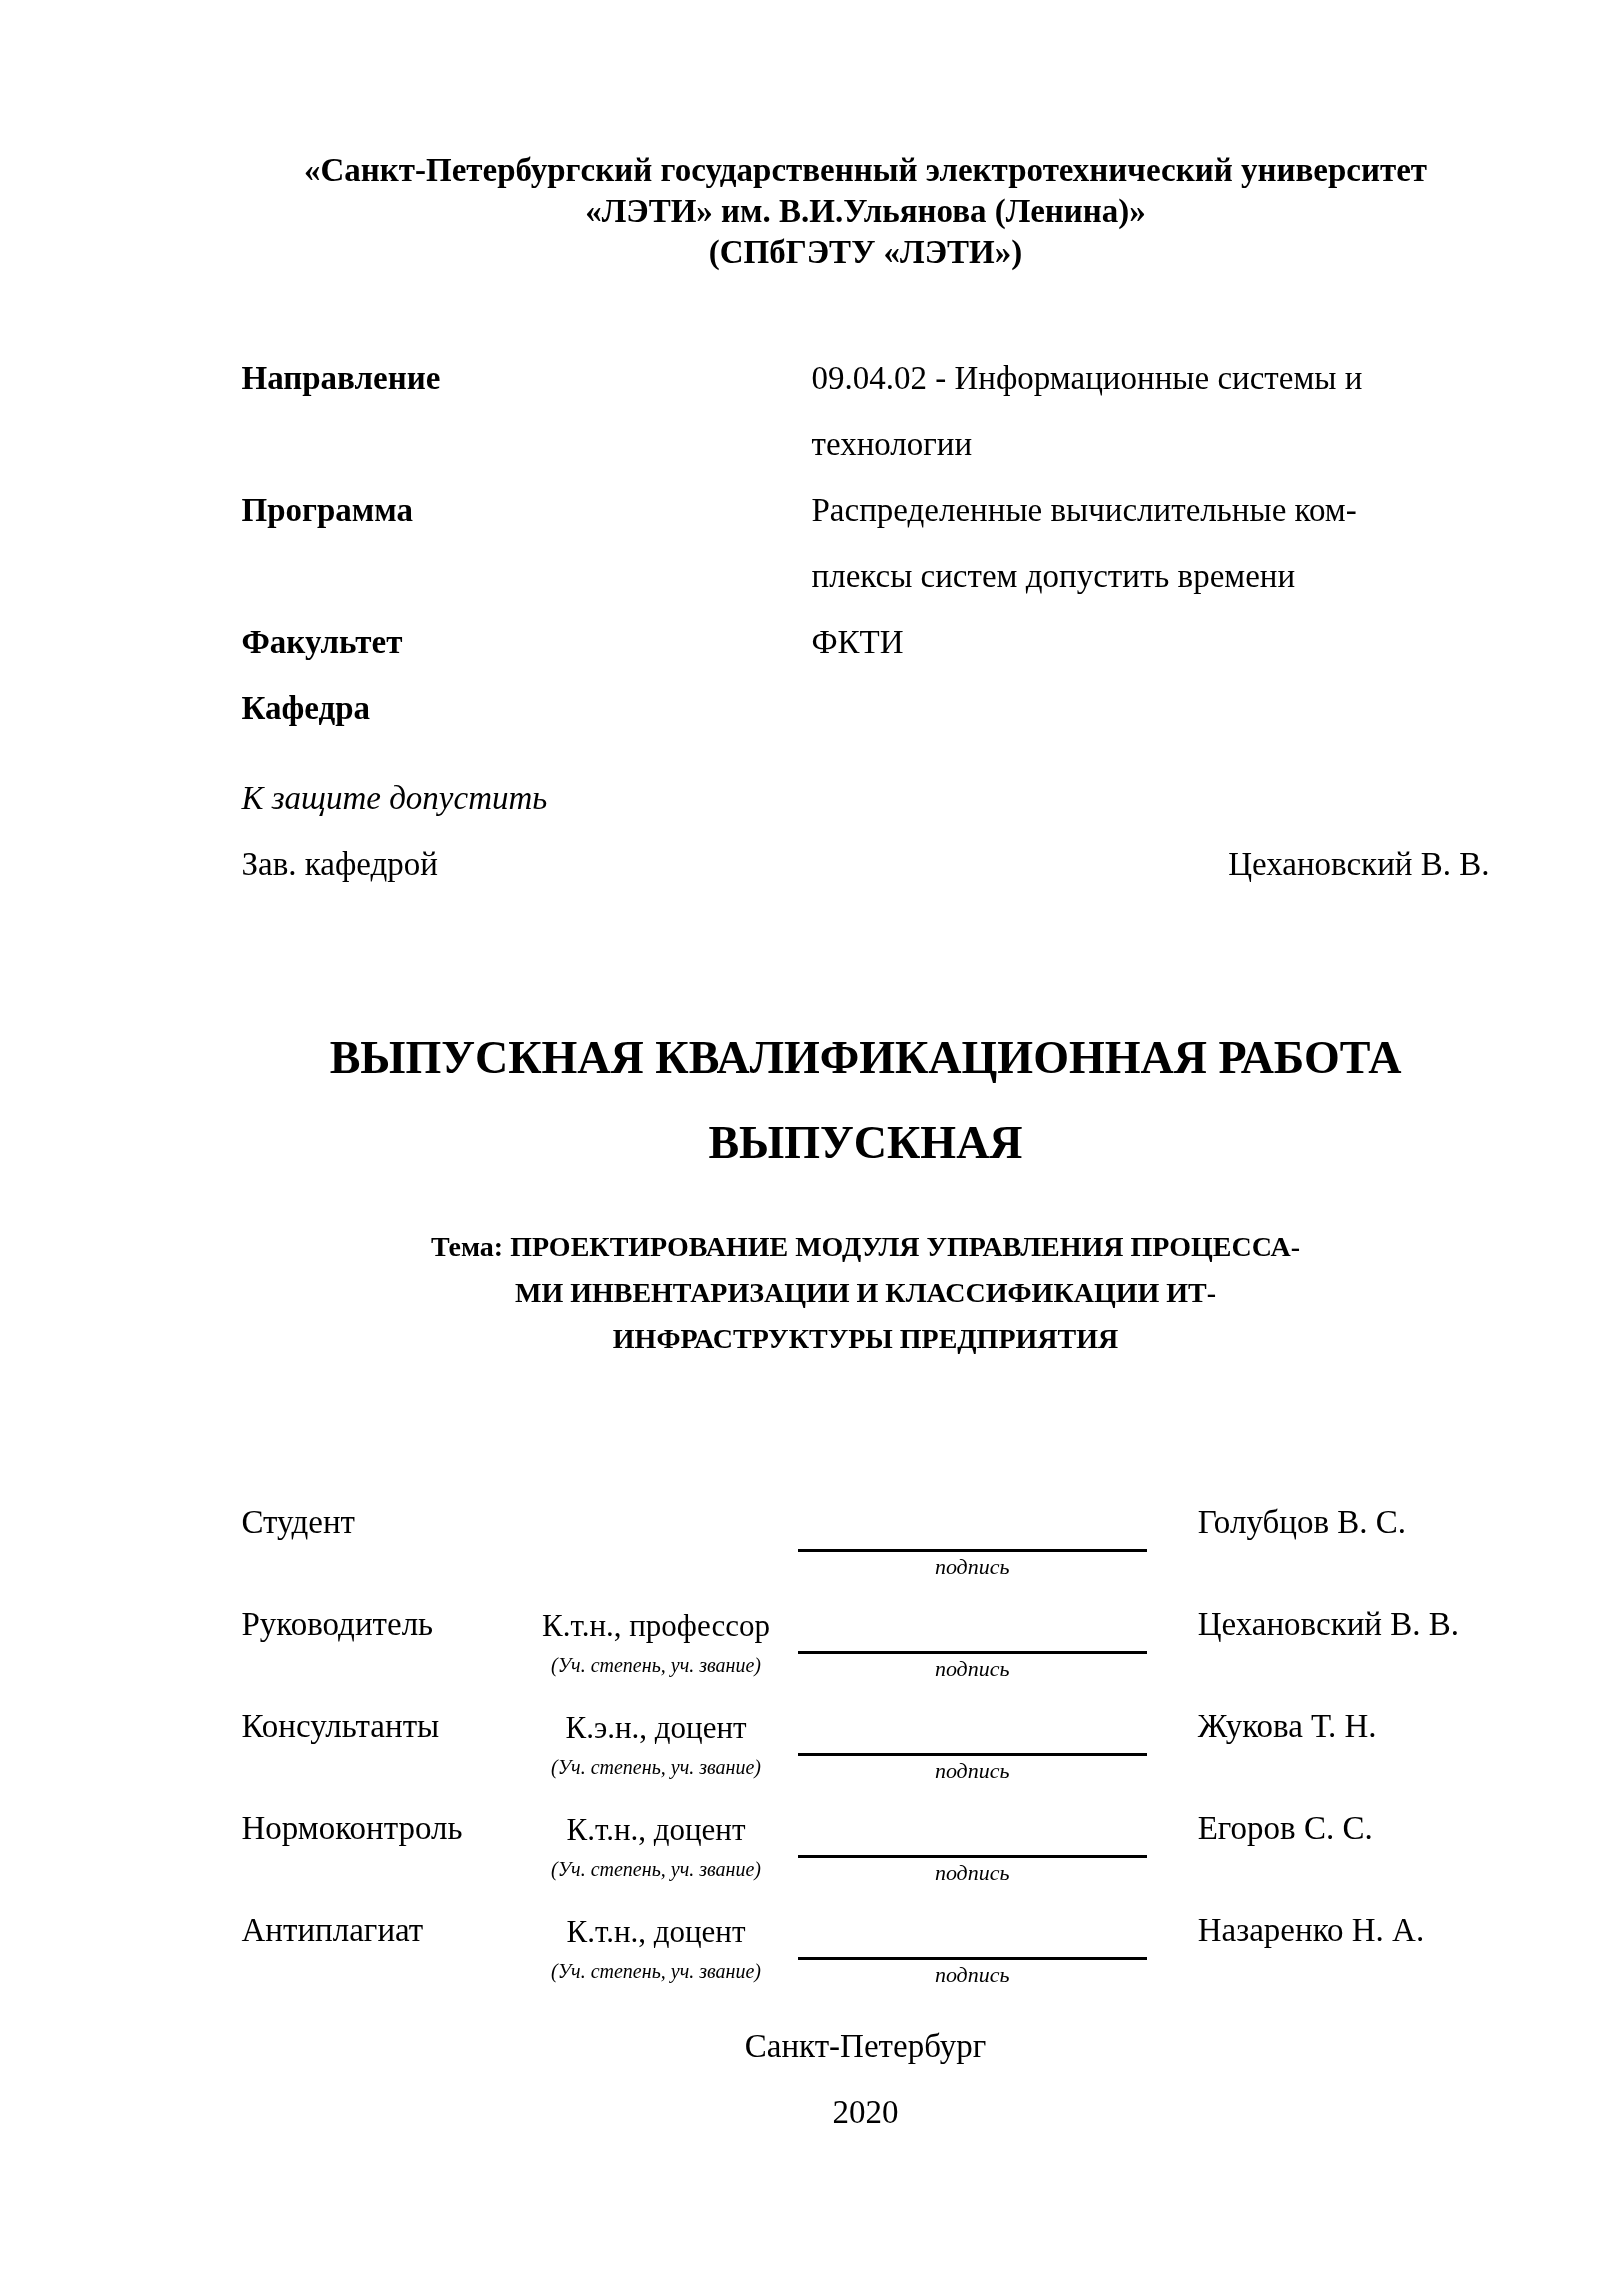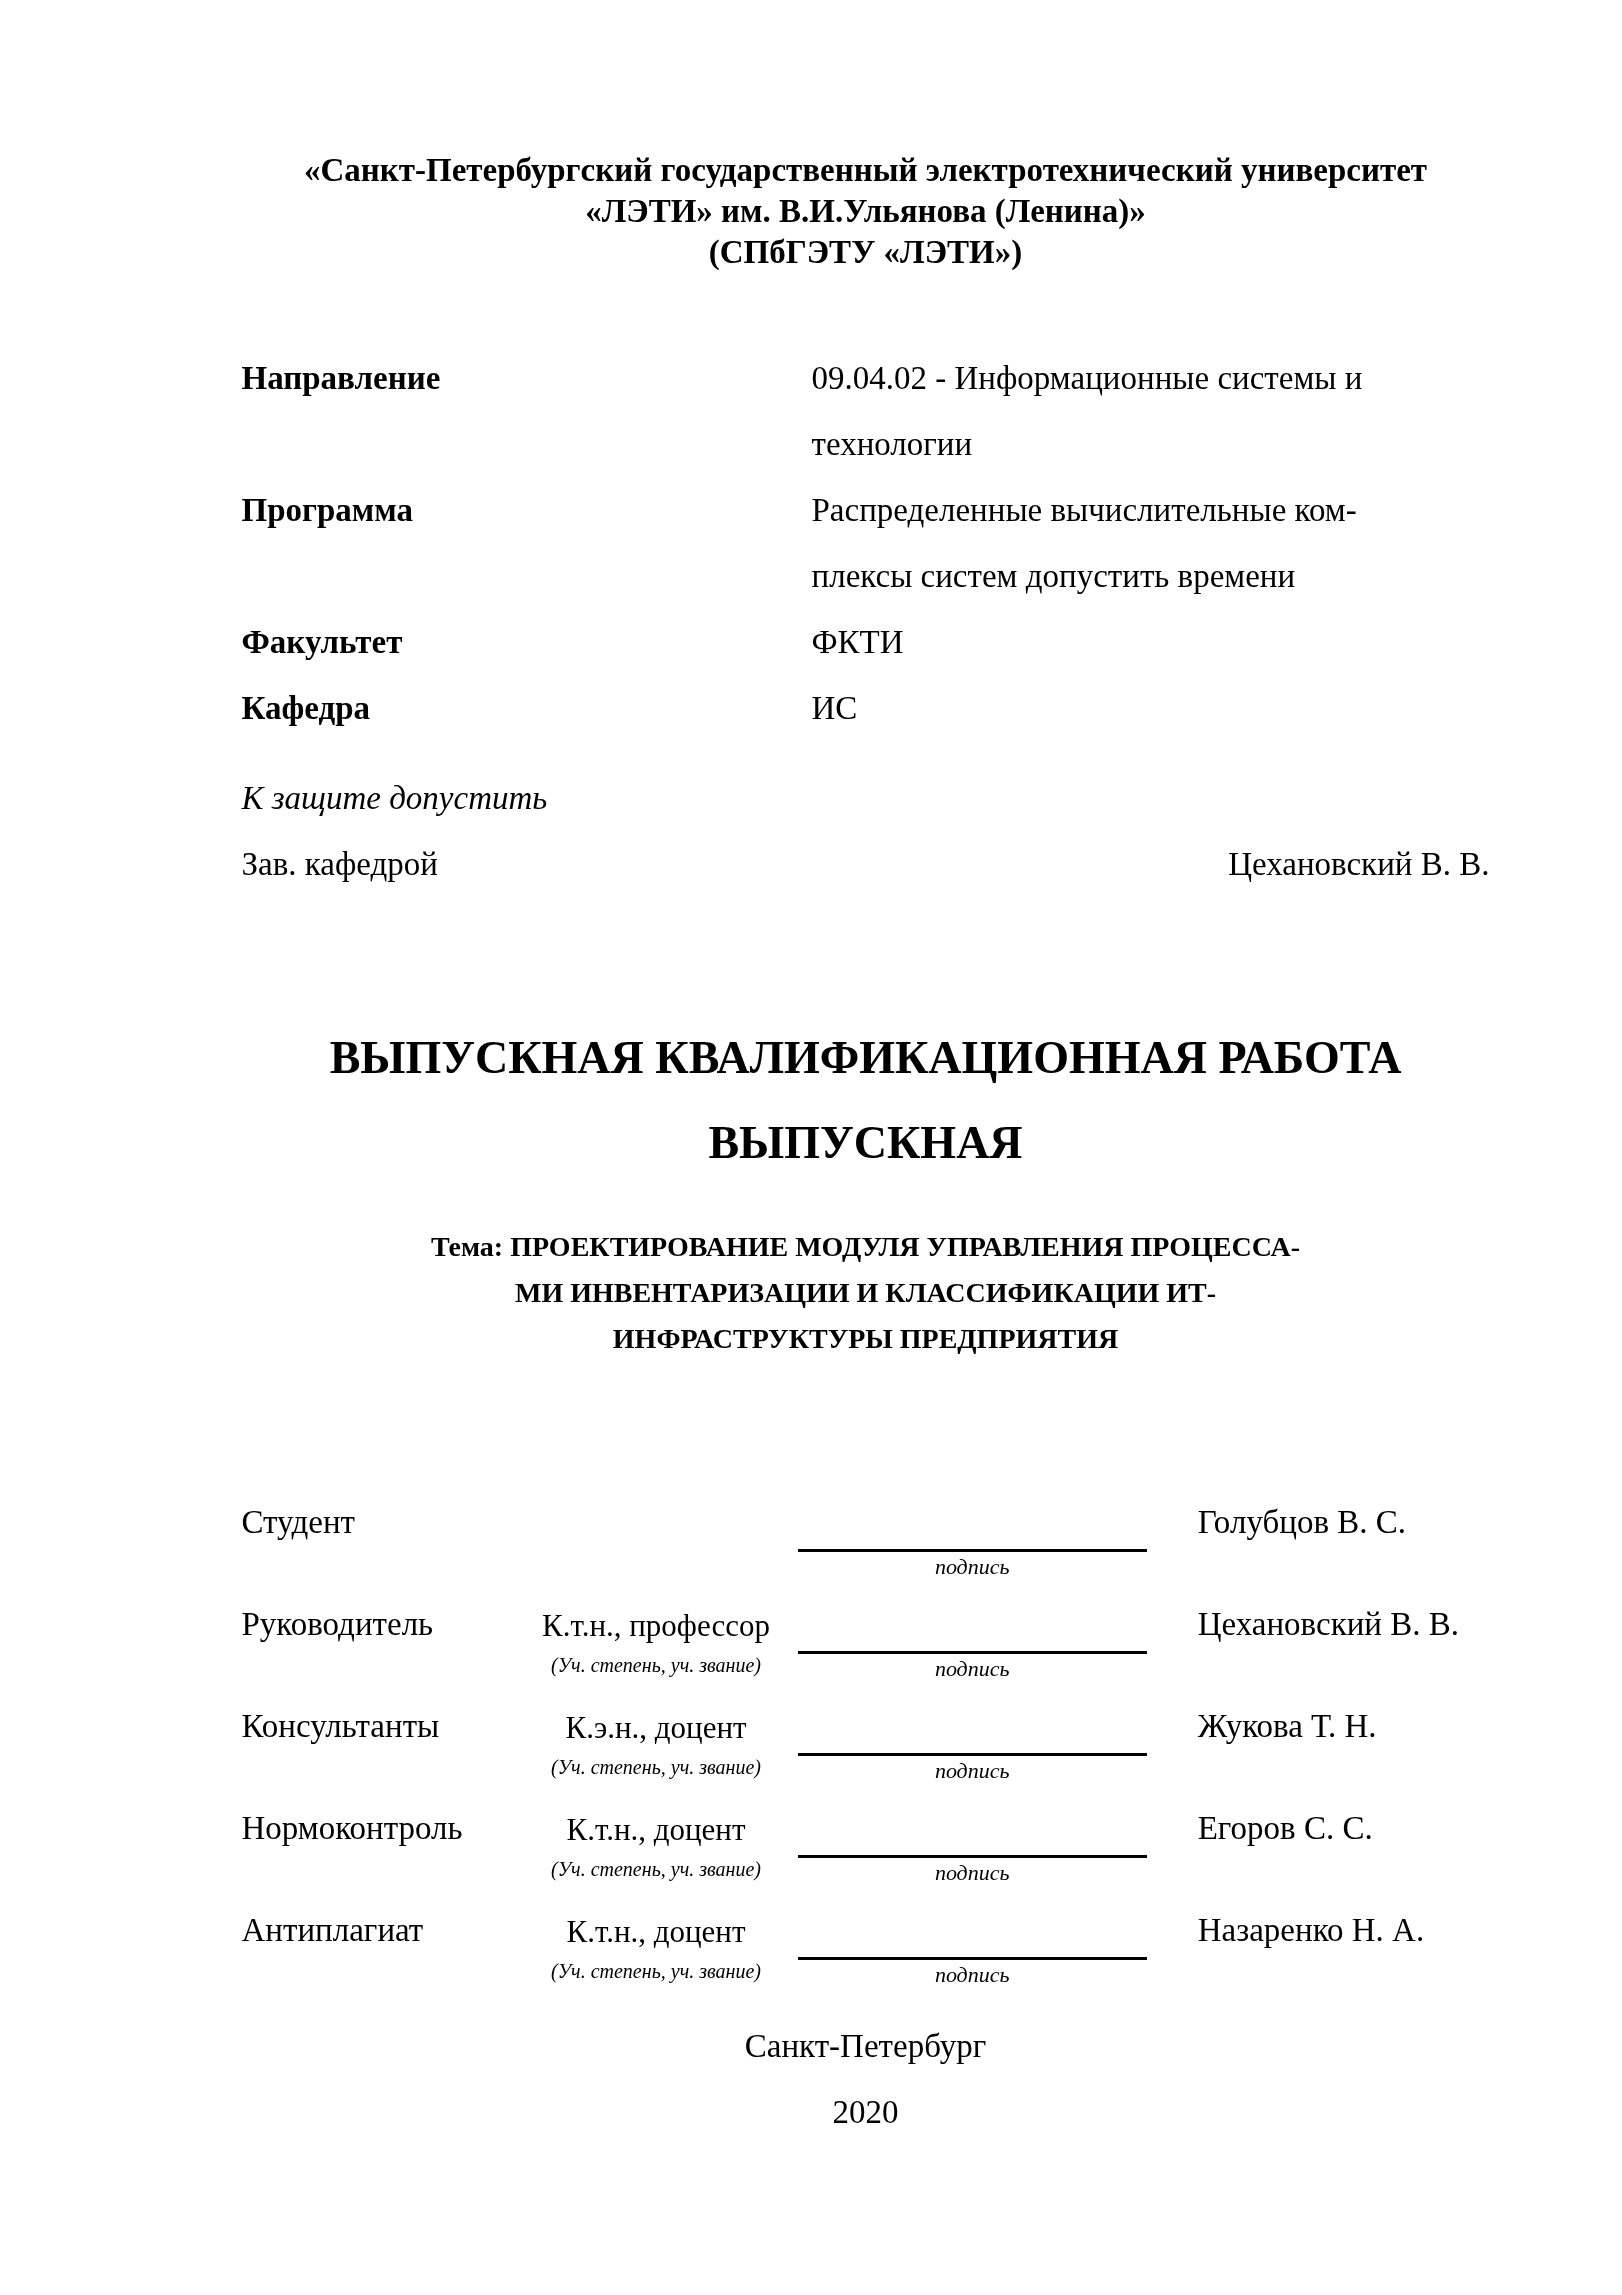--- a/index.html
+++ b/index.html
@@ -157,21 +157,20 @@
           <div>Распределенные вычислительные ком-</div>
           <div>плексы систем допустить времени</div>
         </div>
       </div>
       <div class="info-row">
         <div class="info-label">Факультет</div>
         <div class="info-value">ФКТИ</div>
       </div>
       <div class="info-row">
         <div class="info-label">Кафедра</div>
-        <div class="info-value">ИС</div>
       </div>
     </div>
 
     <div class="admission">
       <div class="admission-note">К защите допустить</div>
       <div class="admission-row">
         <div>Зав. кафедрой</div>
         <div>Цехановский В. В.</div>
       </div>
     </div>

